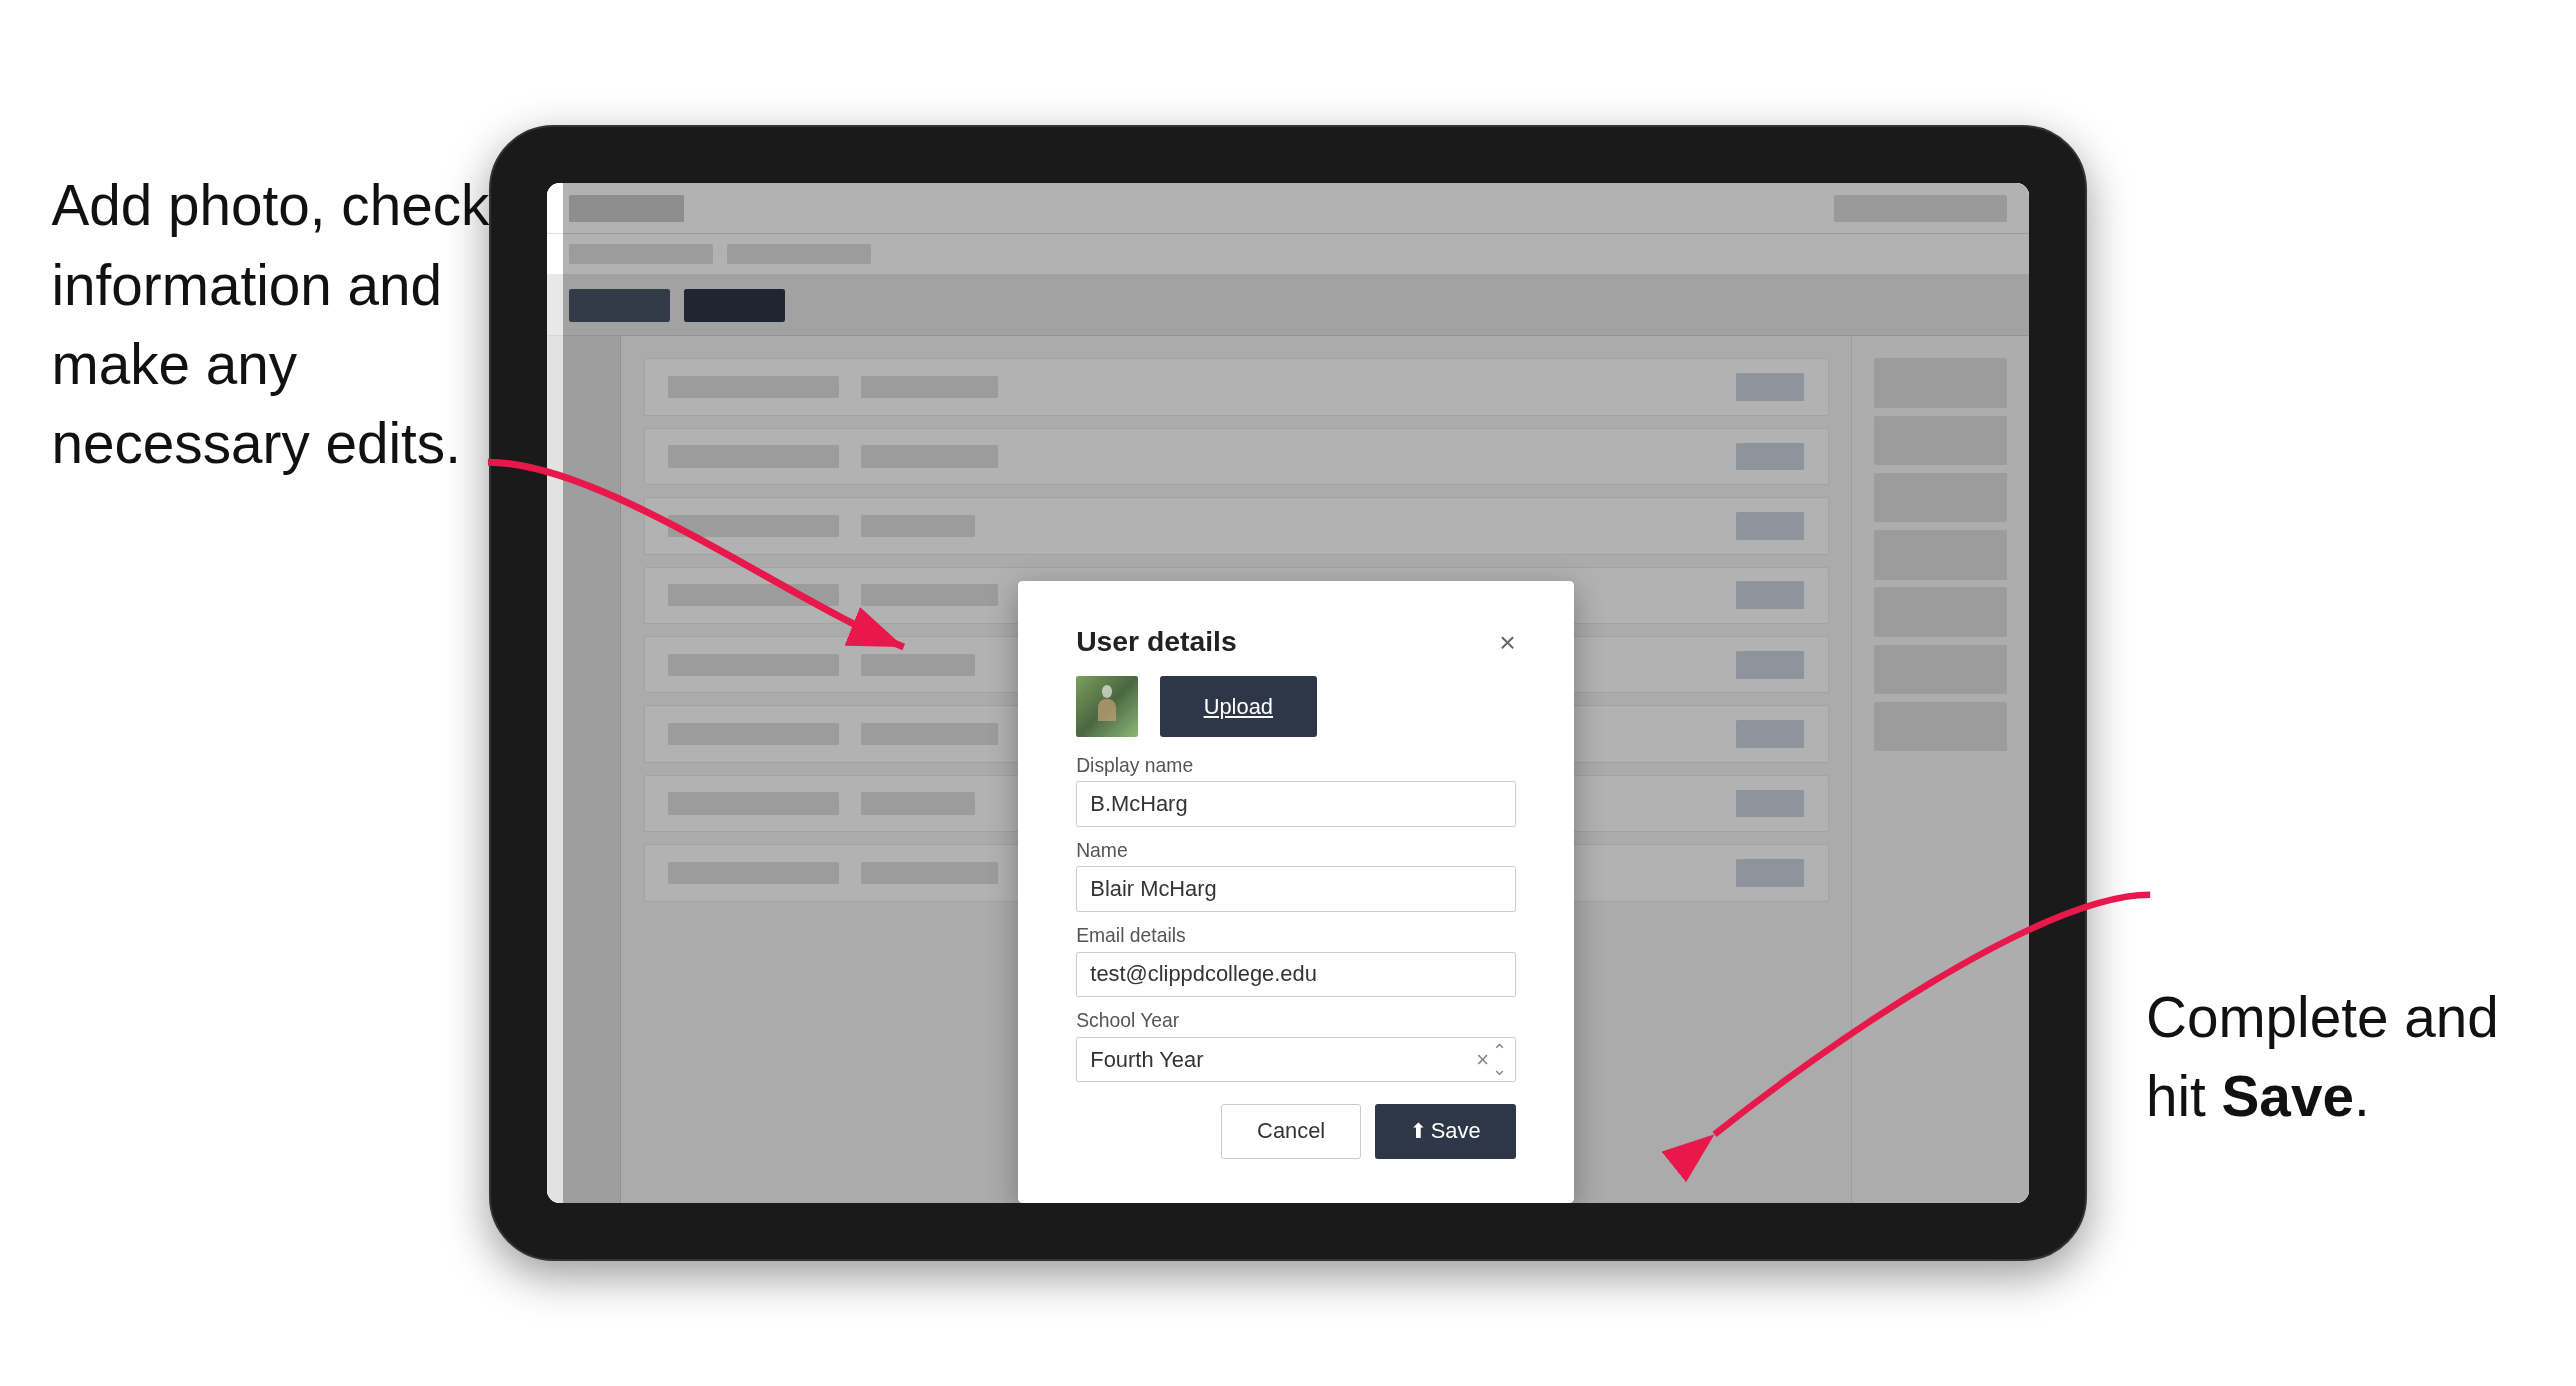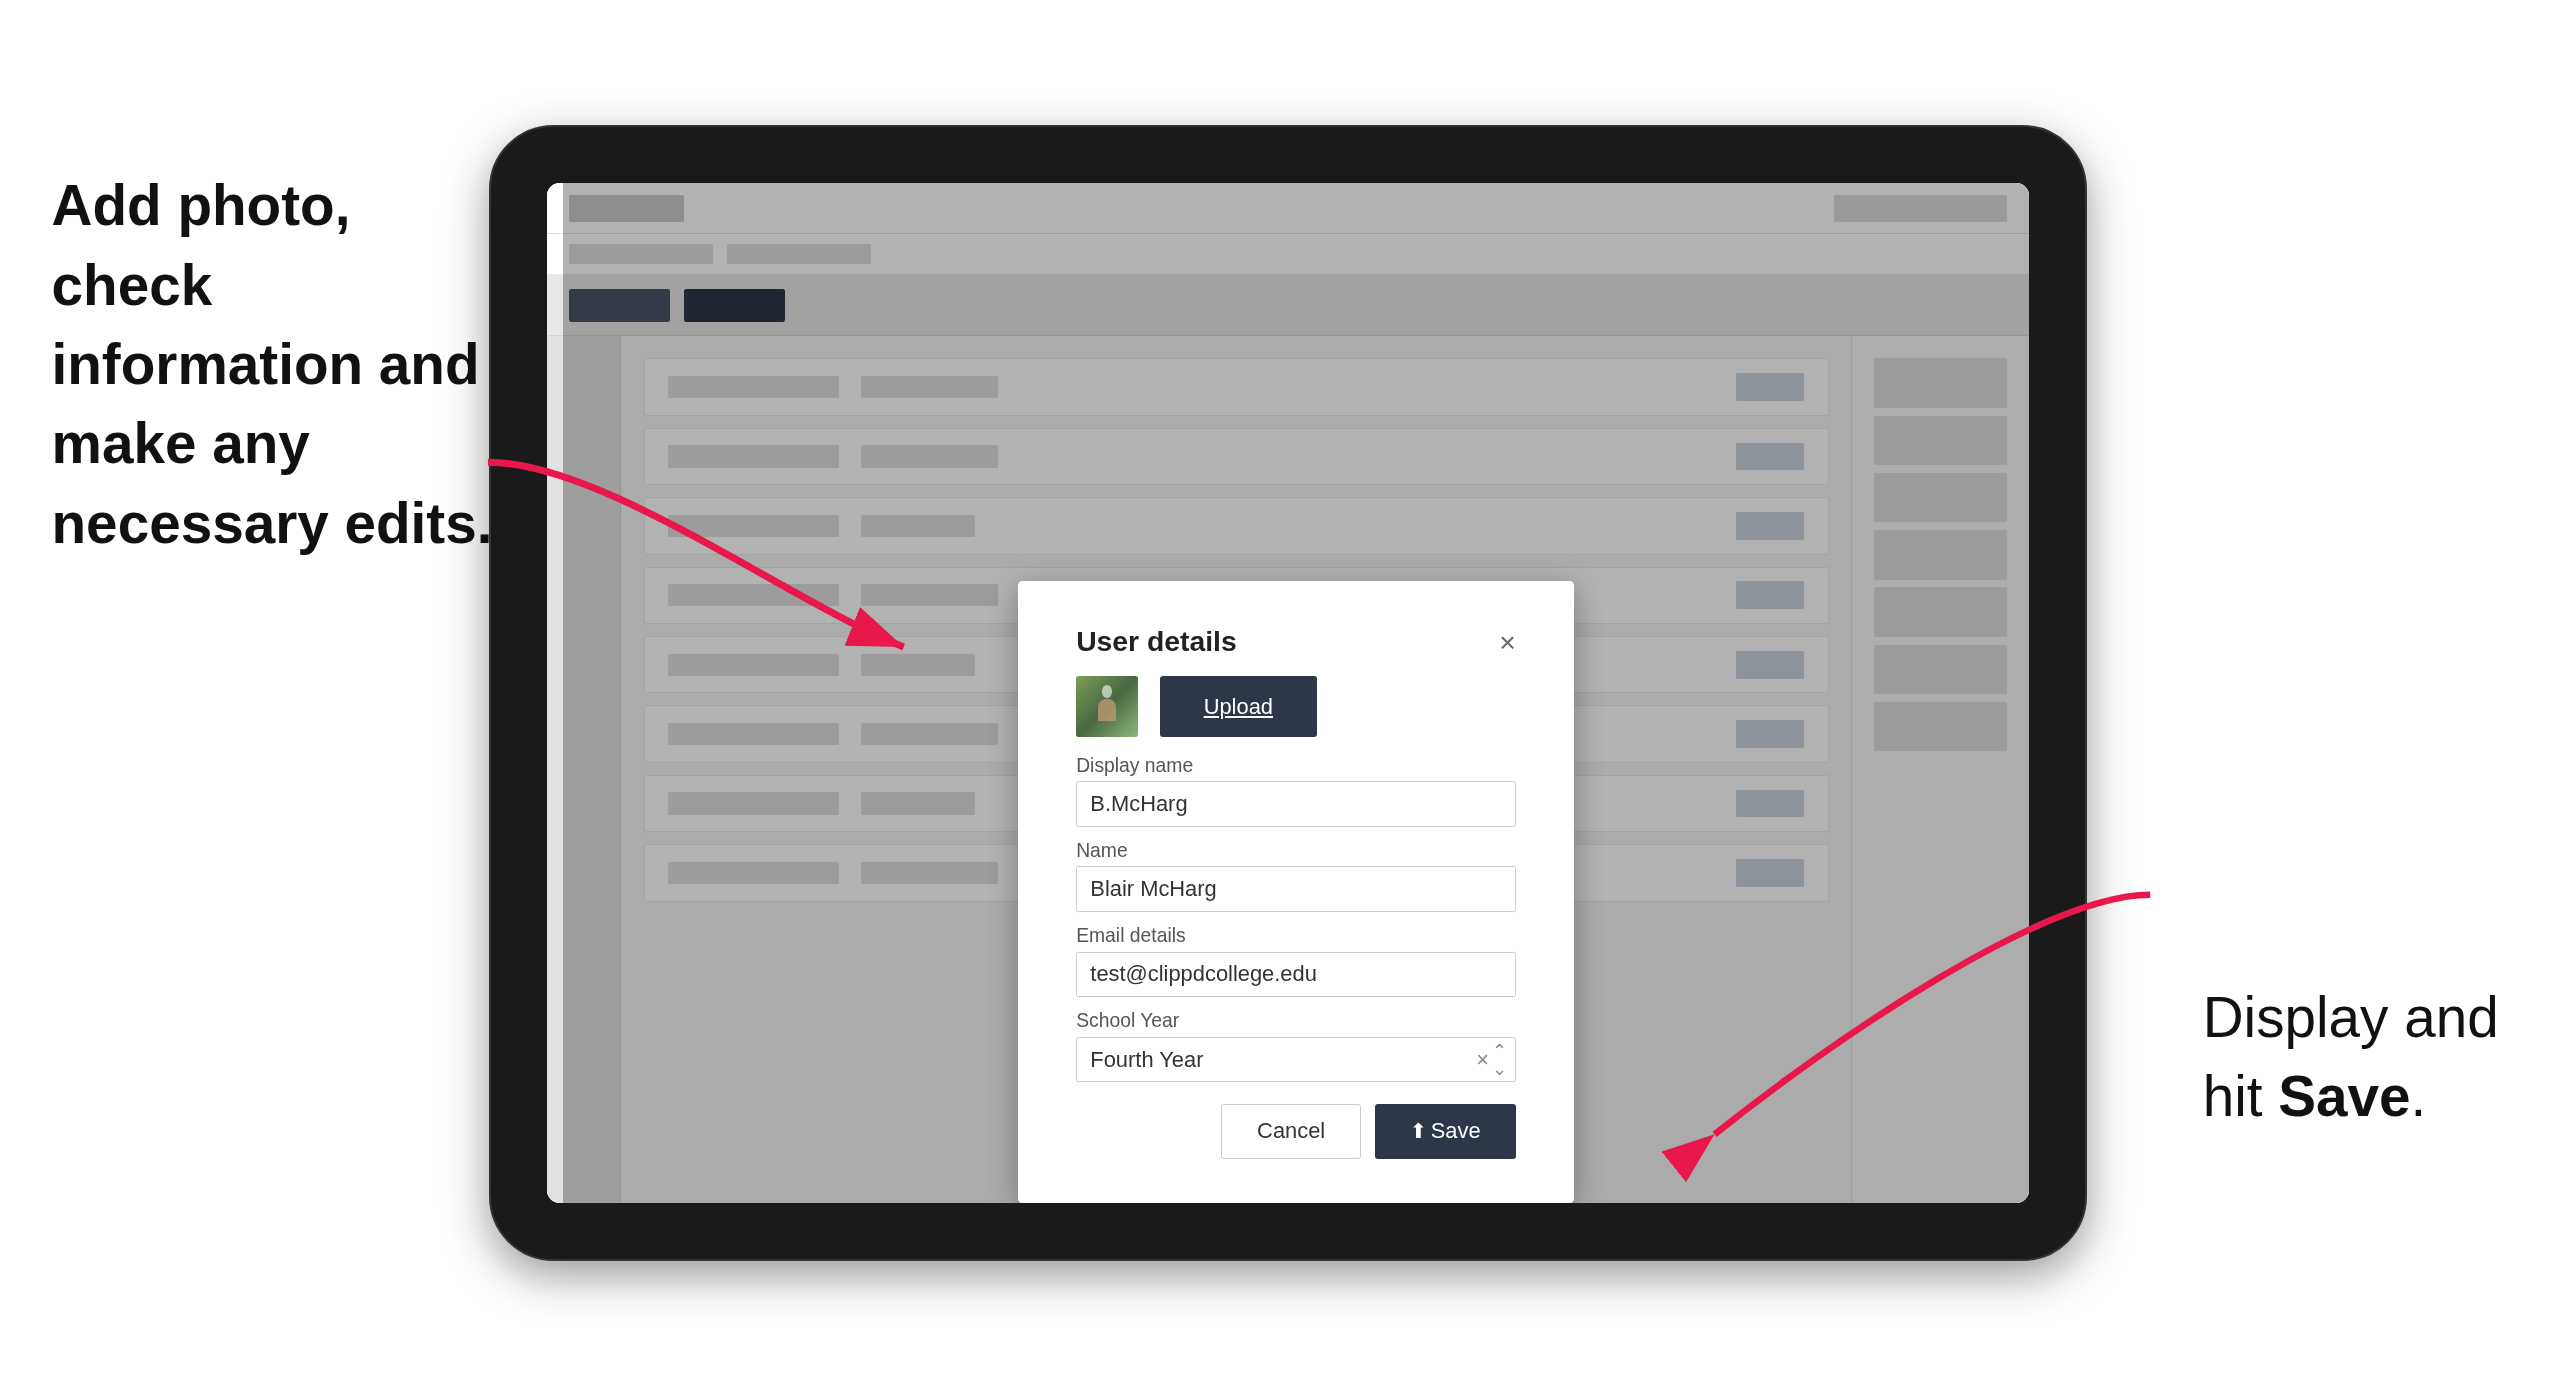--- a/index.html
+++ b/index.html
@@ -24,21 +24,21 @@
     }
 
     
     .annotation-left {
       position: absolute;
       left: 2%;
       top: 12%;
       font-size: 2.2vw;
       line-height: 1.4;
       color: #111;
-      font-weight: 700;
+      font-weight: 400;
       max-width: 18%;
     }
 
     
     .annotation-right {
       position: absolute;
       right: 3%;
       bottom: 18%;
       font-size: 2.2vw;
       line-height: 1.4;
@@ -411,21 +411,21 @@
 </head>
 <body>
 
 <div class="scene">
 
   <div class="annotation-left">
     <span>Add photo, check<br>information and<br>make any<br>necessary edits.</span>
   </div>
 
   <div class="annotation-right">
-    <span>Display and</span><br>
+    <span>Complete and</span><br>
     <span>hit </span><strong>Save</strong><span>.</span>
   </div>
 
   <svg class="annotation-arrow" style="position:absolute; left:18%; top:30%; width:18%; height:20%; z-index:200;" viewBox="0 0 200 120">
     <defs>
       <marker id="arrowhead-left" markerWidth="8" markerHeight="6" refX="8" refY="3" orient="auto">
         <polygon points="0 0, 8 3, 0 6" fill="#e8184c"></polygon>
       </marker>
     </defs>
     <path d="M 10,20 C 60,20 140,80 190,100" stroke="#e8184c" stroke-width="3" fill="none" marker-end="url(#arrowhead-left)"></path>

